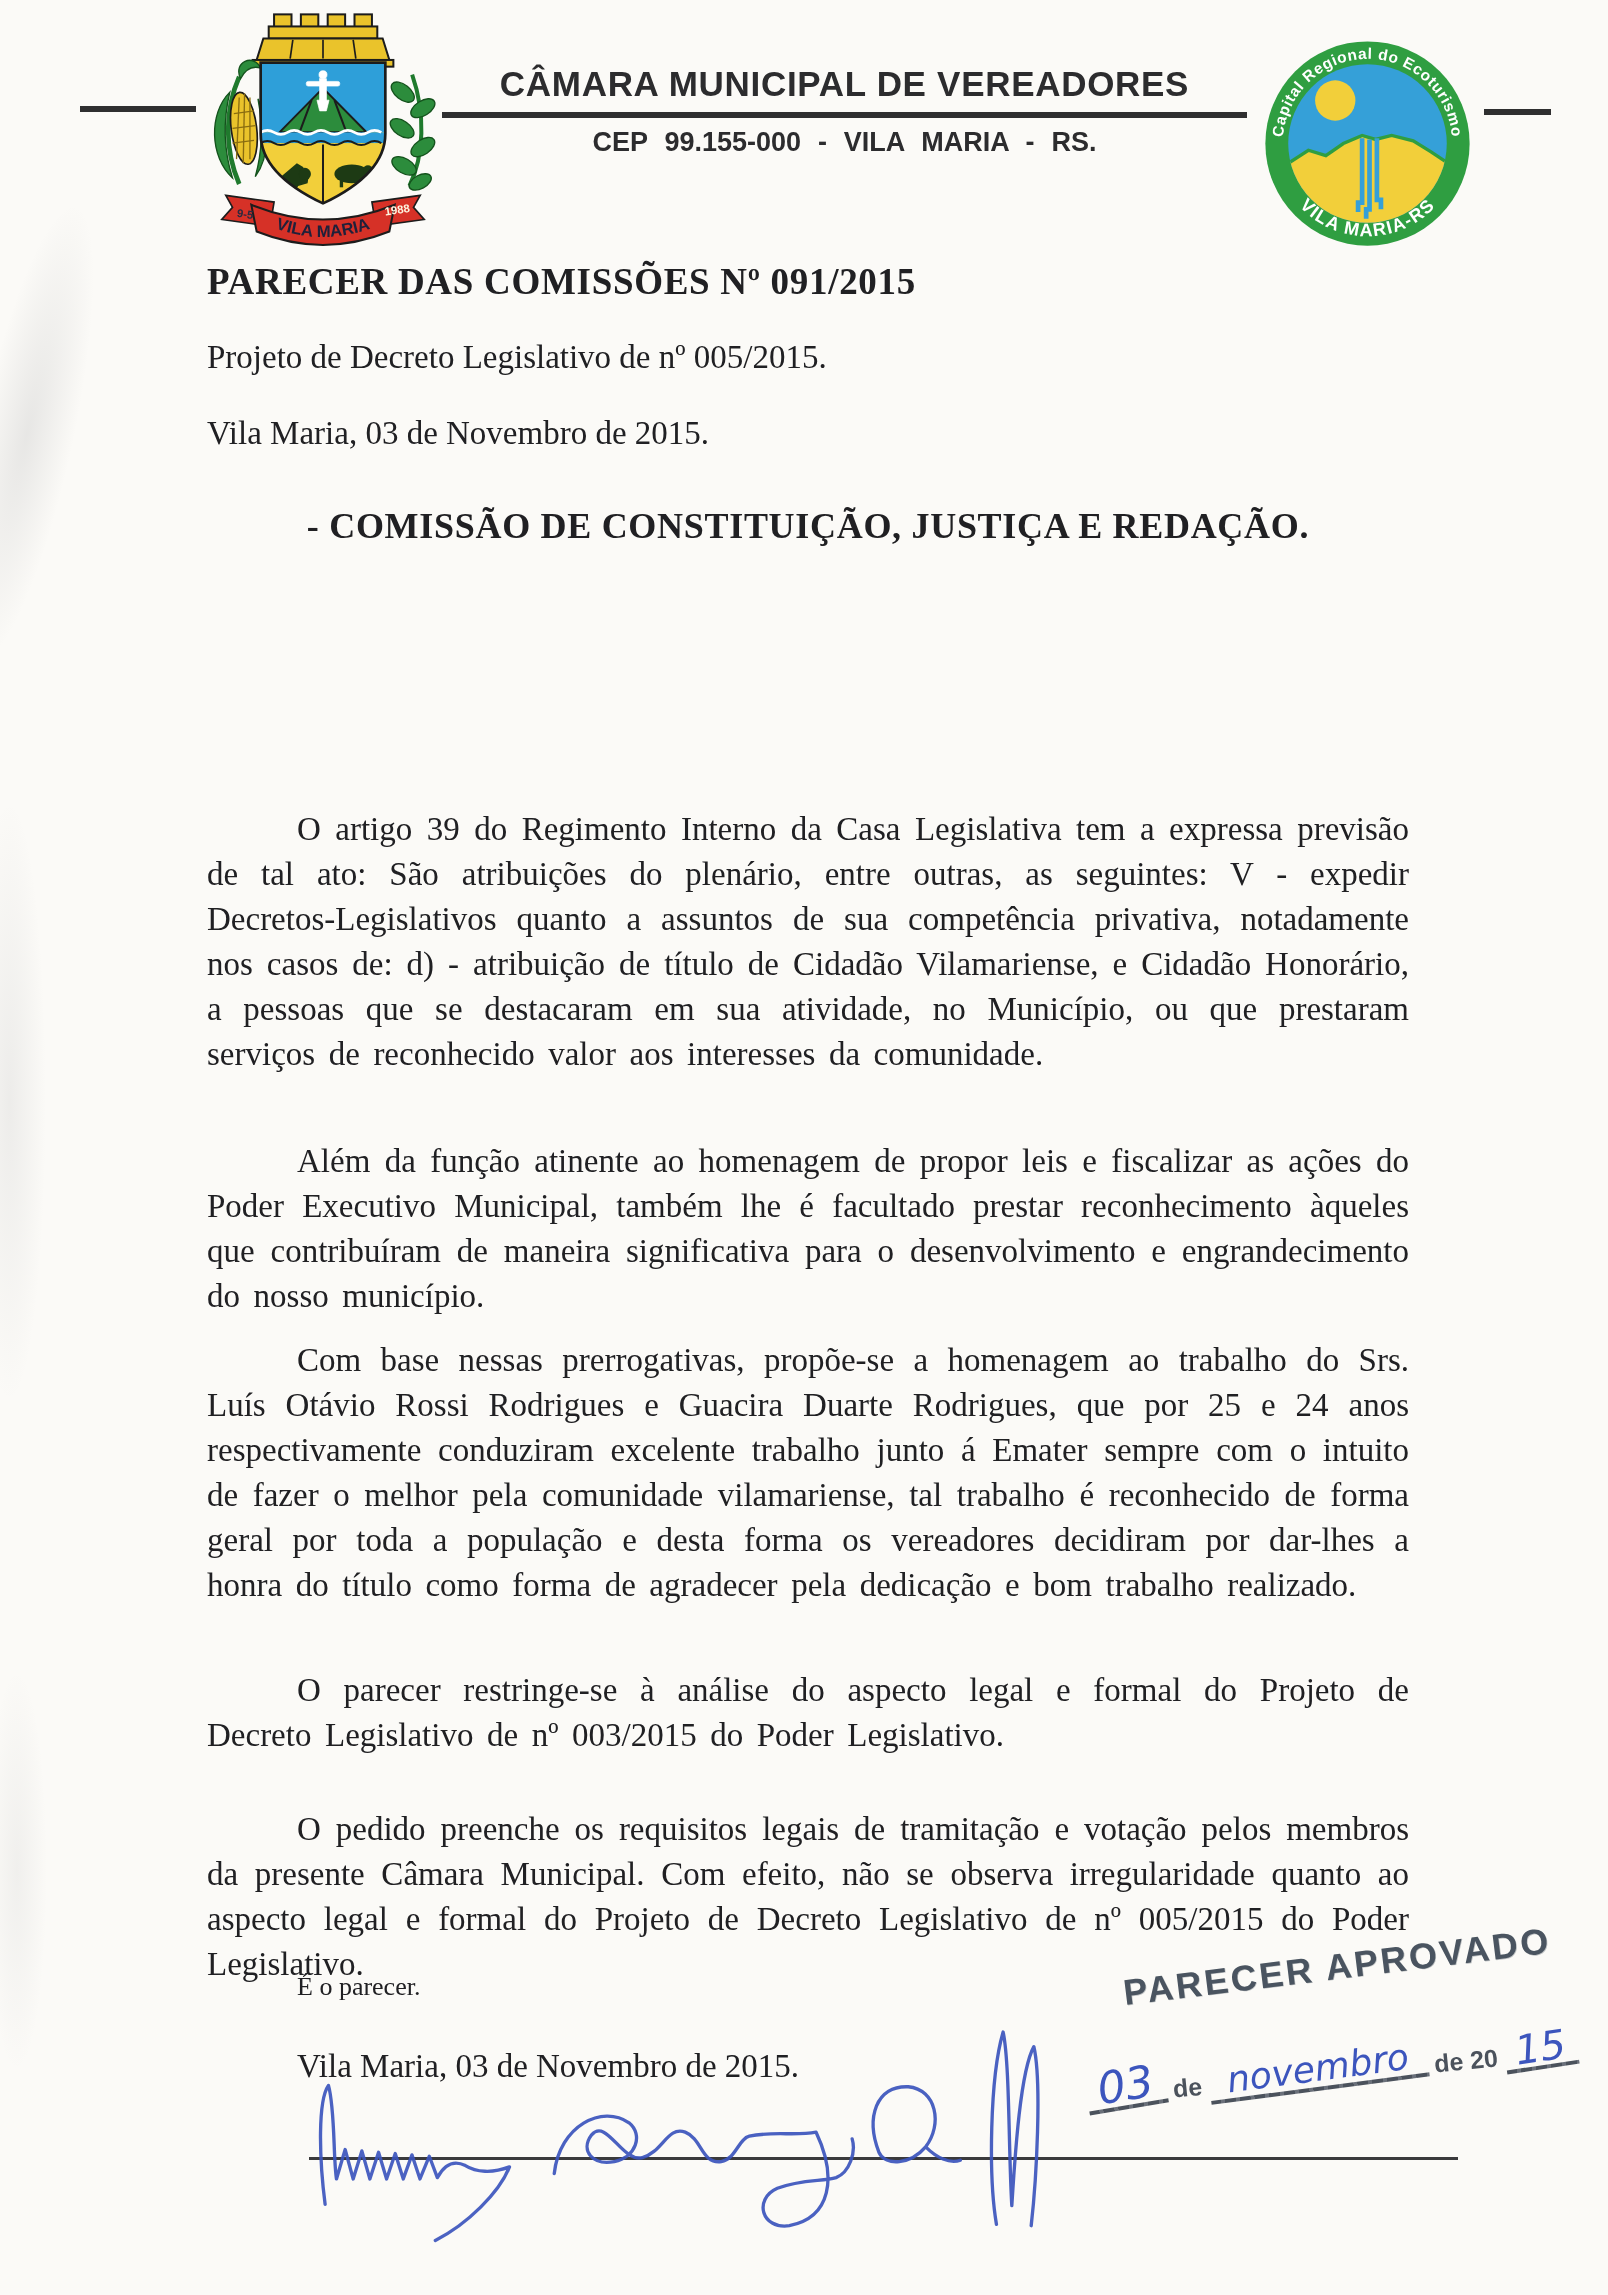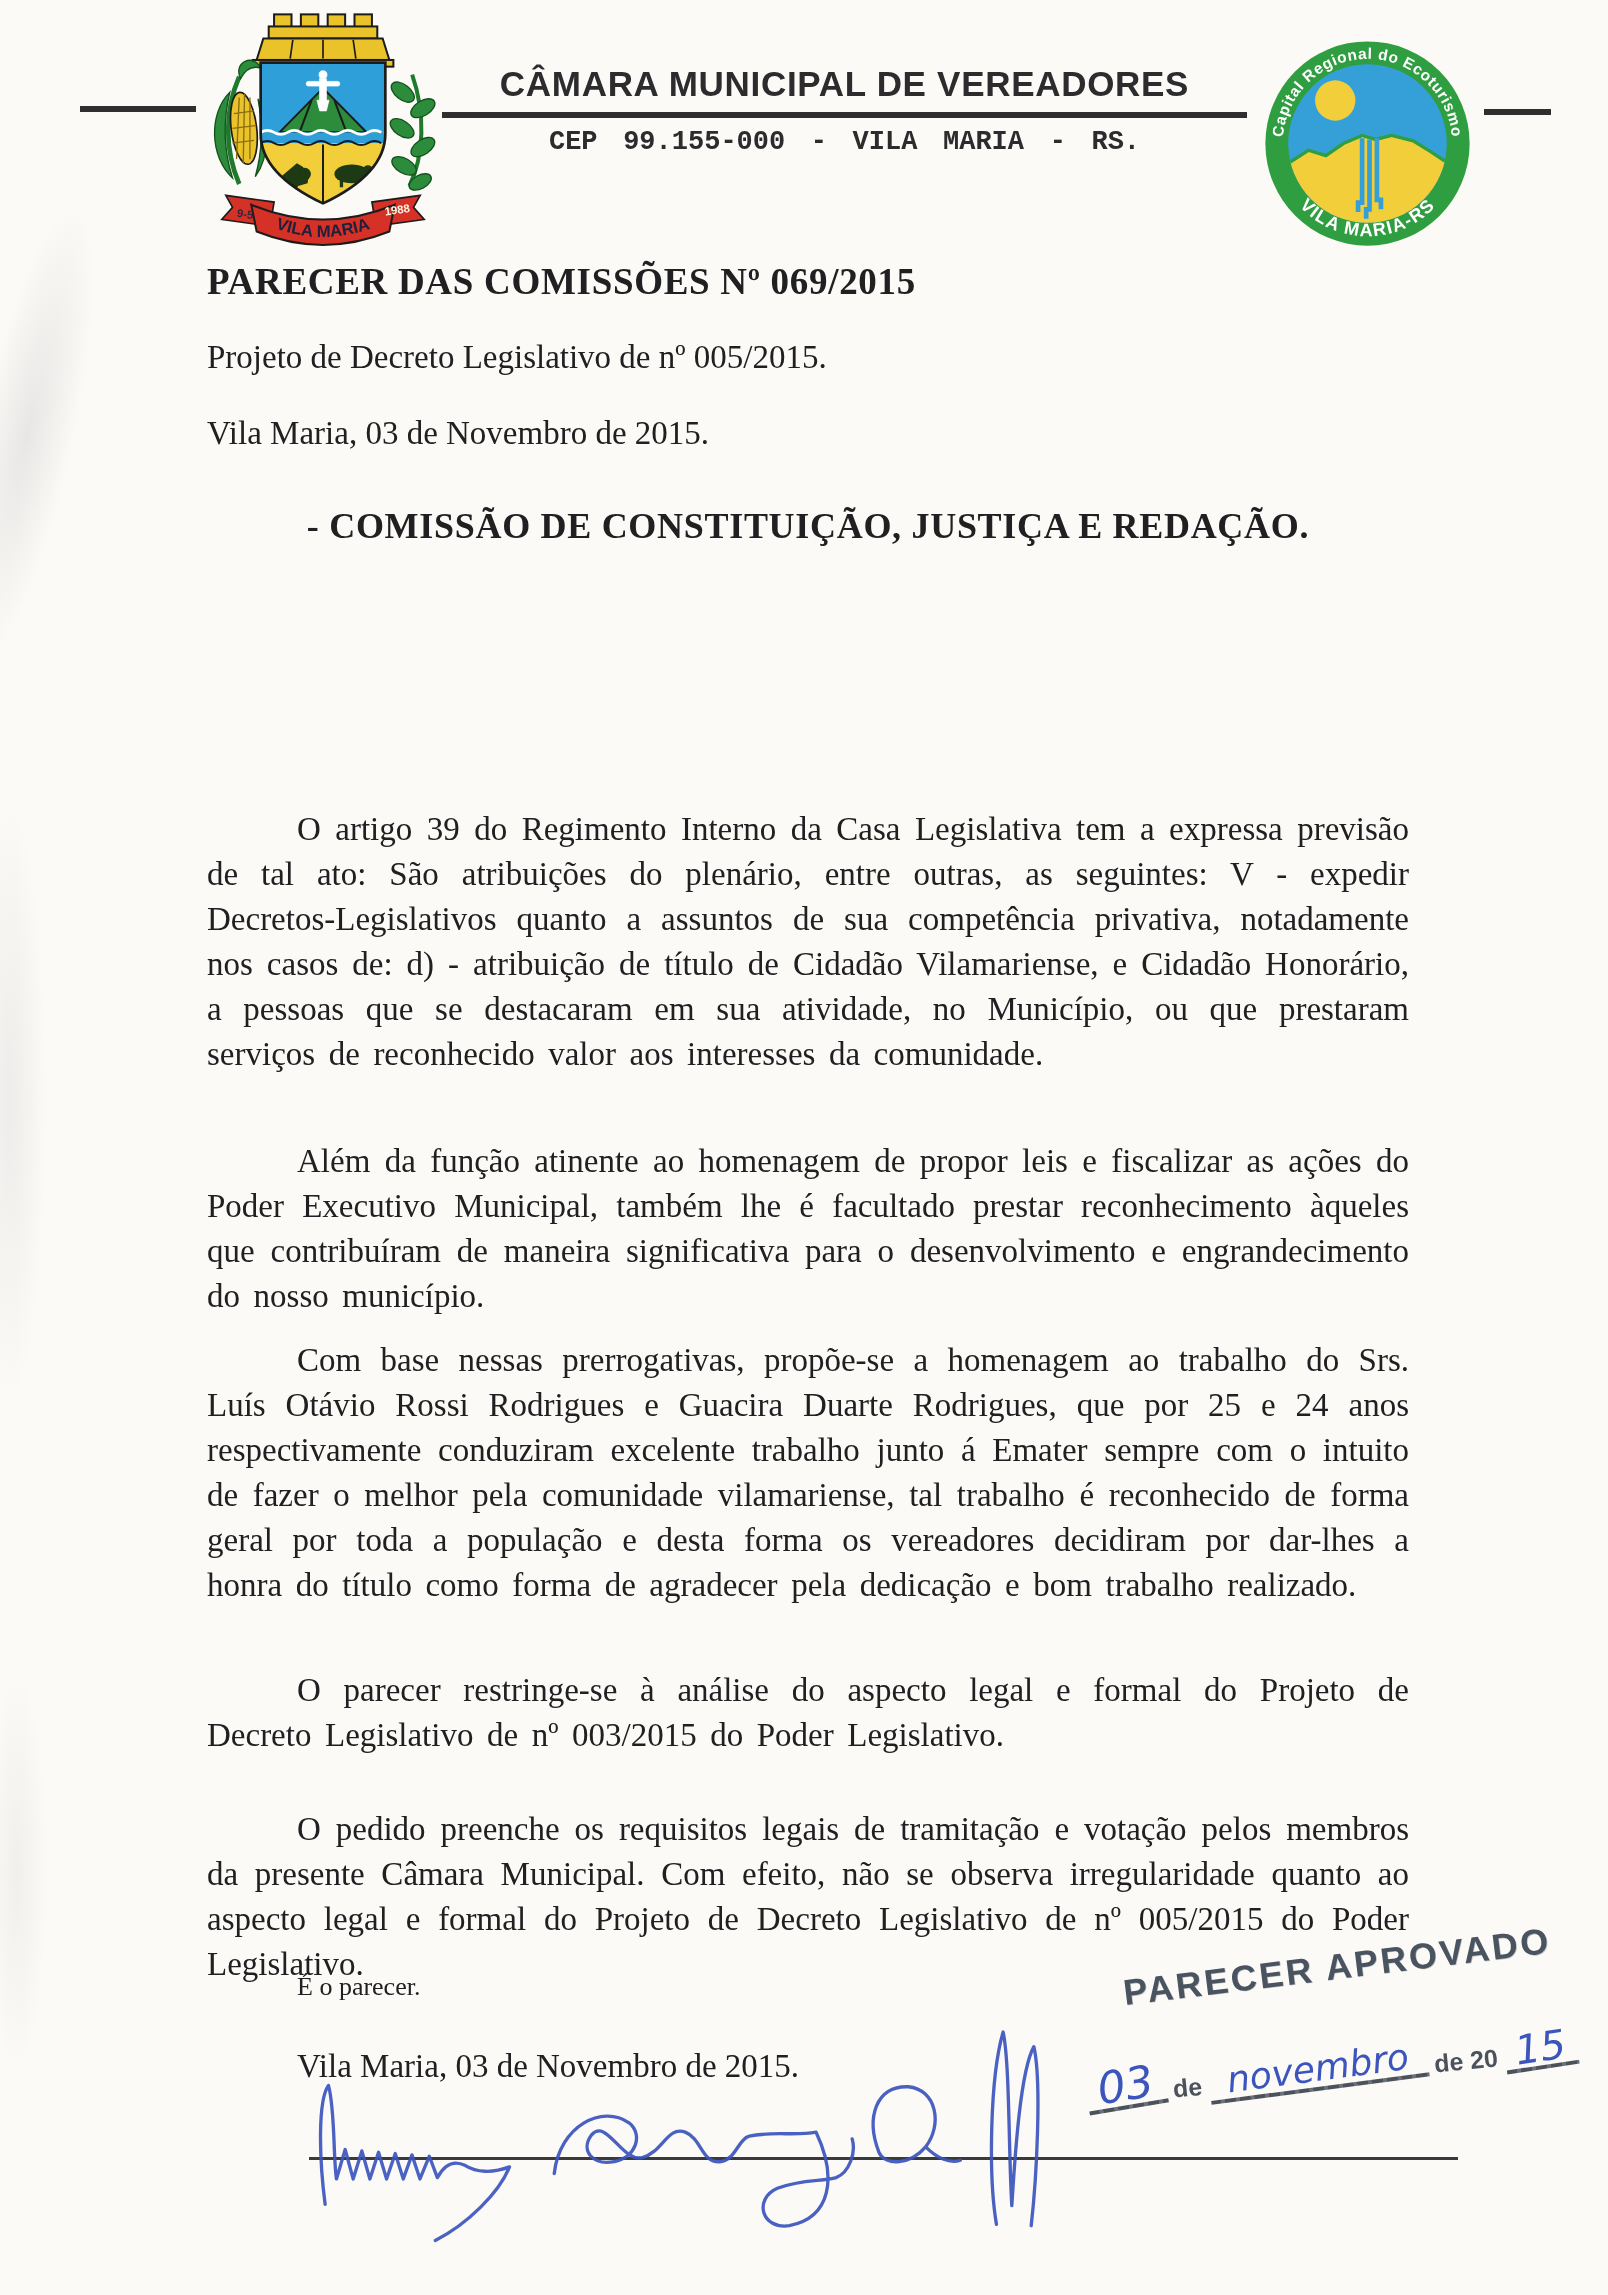--- a/index.html
+++ b/index.html
@@ -19,21 +19,21 @@
   #rule-left{left:80px;top:106px;width:116px;}
   #rule-center{left:442px;top:112px;width:805px;}
   #rule-right{left:1484px;top:109px;width:67px;}
   #org-name{
     position:absolute;left:442px;top:64px;width:805px;text-align:center;
     font-family:"Liberation Sans",sans-serif;font-weight:bold;font-size:35px;
     letter-spacing:0.7px;color:#2c2c2e;white-space:nowrap;
   }
   #address-line{
     position:absolute;left:442px;top:127px;width:805px;text-align:center;
-    font-family:Liberation Mono, monospace;font-weight:bold;font-size:27px;
+    font-family:Liberation Sans, sans-serif;font-weight:bold;font-size:27px;
     word-spacing:9.4px;color:#2c2c2e;white-space:nowrap;
   }
   #crest{position:absolute;left:199px;top:12px;width:248px;height:238px;}
   #seal{position:absolute;left:1260px;top:36px;width:215px;height:215px;}
 
   
   .doc-text{position:absolute;left:207px;width:1202px;}
   #doc-title{top:260px;font-weight:bold;font-size:37px;letter-spacing:0.7px;white-space:nowrap;}
   #doc-subject{top:339px;font-size:33px;white-space:nowrap;}
   #doc-date{top:415px;font-size:33px;white-space:nowrap;}
@@ -212,21 +212,21 @@
       </g>
     </g>
     <text font-family="Liberation Sans, sans-serif" font-size="23" font-weight="bold" fill="#ffffff" letter-spacing="1">
       <textPath href="#sealTopArc" startOffset="50%" text-anchor="middle">Capital Regional do Ecoturismo</textPath>
     </text>
     <text font-family="Liberation Sans, sans-serif" font-size="27" font-weight="bold" fill="#ffffff" letter-spacing="2">
       <textPath href="#sealBottomArc" startOffset="50%" text-anchor="middle">VILA MARIA-RS</textPath>
     </text>
   </svg>
 
-  <div class="doc-text" id="doc-title">PARECER DAS COMISSÕES Nº 069/2015</div>
+  <div class="doc-text" id="doc-title">PARECER DAS COMISSÕES Nº 091/2015</div>
   <div class="doc-text" id="doc-subject">Projeto de Decreto Legislativo de nº 005/2015.</div>
   <div class="doc-text" id="doc-date">Vila Maria, 03 de Novembro de 2015.</div>
   <div class="doc-text" id="committee">- COMISSÃO DE CONSTITUIÇÃO, JUSTIÇA E REDAÇÃO.</div>
 
   <div class="para" id="p2">O artigo 39 do Regimento Interno da Casa Legislativa tem a expressa previsão de tal ato: São atribuições do plenário, entre outras, as seguintes: V - expedir Decretos-Legislativos quanto a assuntos de sua competência privativa, notadamente nos casos de: d) - atribuição de título de Cidadão Vilamariense, e Cidadão Honorário, a pessoas que se destacaram em sua atividade, no Município, ou que prestaram serviços de reconhecido valor aos interesses da comunidade.</div>
   <div class="para" id="p3">Além da função atinente ao homenagem de propor leis e fiscalizar as ações do Poder Executivo Municipal, também lhe é facultado prestar reconhecimento àqueles que contribuíram de maneira significativa para o desenvolvimento e engrandecimento do nosso município.</div>
   <div class="para" id="p4">Com base nessas prerrogativas, propõe-se a homenagem ao trabalho do Srs. Luís Otávio Rossi Rodrigues e Guacira Duarte Rodrigues, que por 25 e 24 anos respectivamente conduziram excelente trabalho junto á Emater sempre com o intuito de fazer o melhor pela comunidade vilamariense, tal trabalho é reconhecido de forma geral por toda a população e desta forma os vereadores decidiram por dar-lhes a honra do título como forma de agradecer pela dedicação e bom trabalho realizado.</div>
   <div class="para" id="p5">O parecer restringe-se à análise do aspecto legal e formal do Projeto de Decreto Legislativo de nº 003/2015 do Poder Legislativo.</div>
   <div class="para" id="p6">O pedido preenche os requisitos legais de tramitação e votação pelos membros da presente Câmara Municipal. Com efeito, não se observa irregularidade quanto ao aspecto legal e formal do Projeto de Decreto Legislativo de nº 005/2015 do Poder Legislativo.</div>
 

